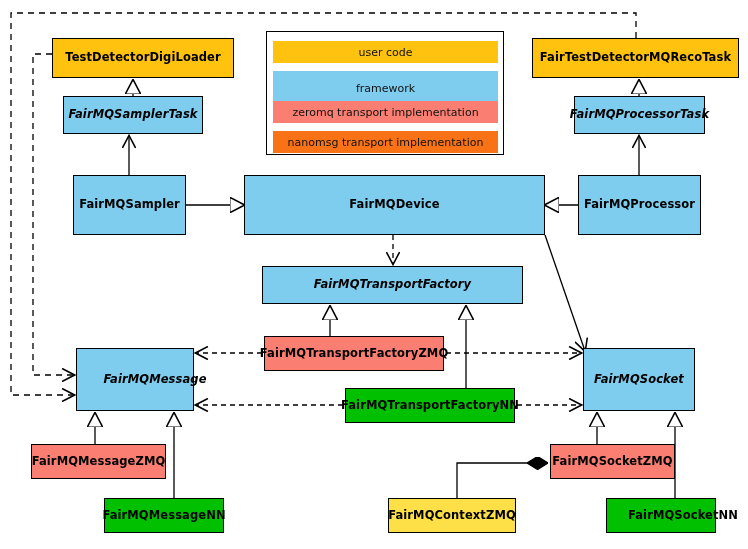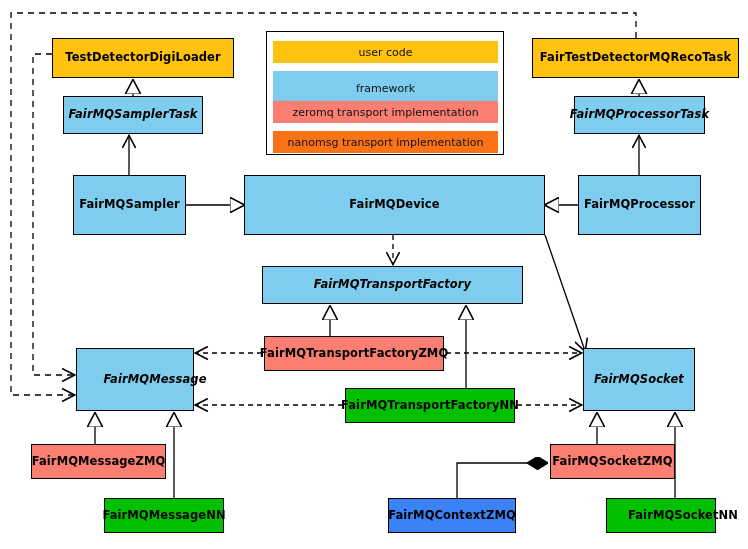--- a/index.html
+++ b/index.html
@@ -139,21 +139,21 @@
   </div>
 
   <div class="node bold" style="left:550px;top:444px;width:125px;height:35px;background:#FA7F72;">
     <span>FairMQSocketZMQ</span>
   </div>
 
   <div class="node bold" style="left:606px;top:498px;width:110px;height:35px;background:#00C000;padding-left:44px;">
     <span>FairMQSocketNN</span>
   </div>
 
-  <div class="node bold" style="left:388px;top:498px;width:128px;height:35px;background:#3b82f6;">
+  <div class="node bold" style="left:388px;top:498px;width:128px;height:35px;background:#fde047;">
     <span>FairMQContextZMQ</span>
   </div>
 
   <div class="legend-box" style="left:266px;top:31px;width:238px;height:124px;">
     <div class="legend-bar" style="left:6px;top:9px;width:225px;height:22px;background:#FFC20E;">
       <span>user code</span>
     </div>
     <div class="legend-bar" style="left:6px;top:39px;width:225px;height:34px;background:#7FCDEE;">
       <span>framework</span>
     </div>

